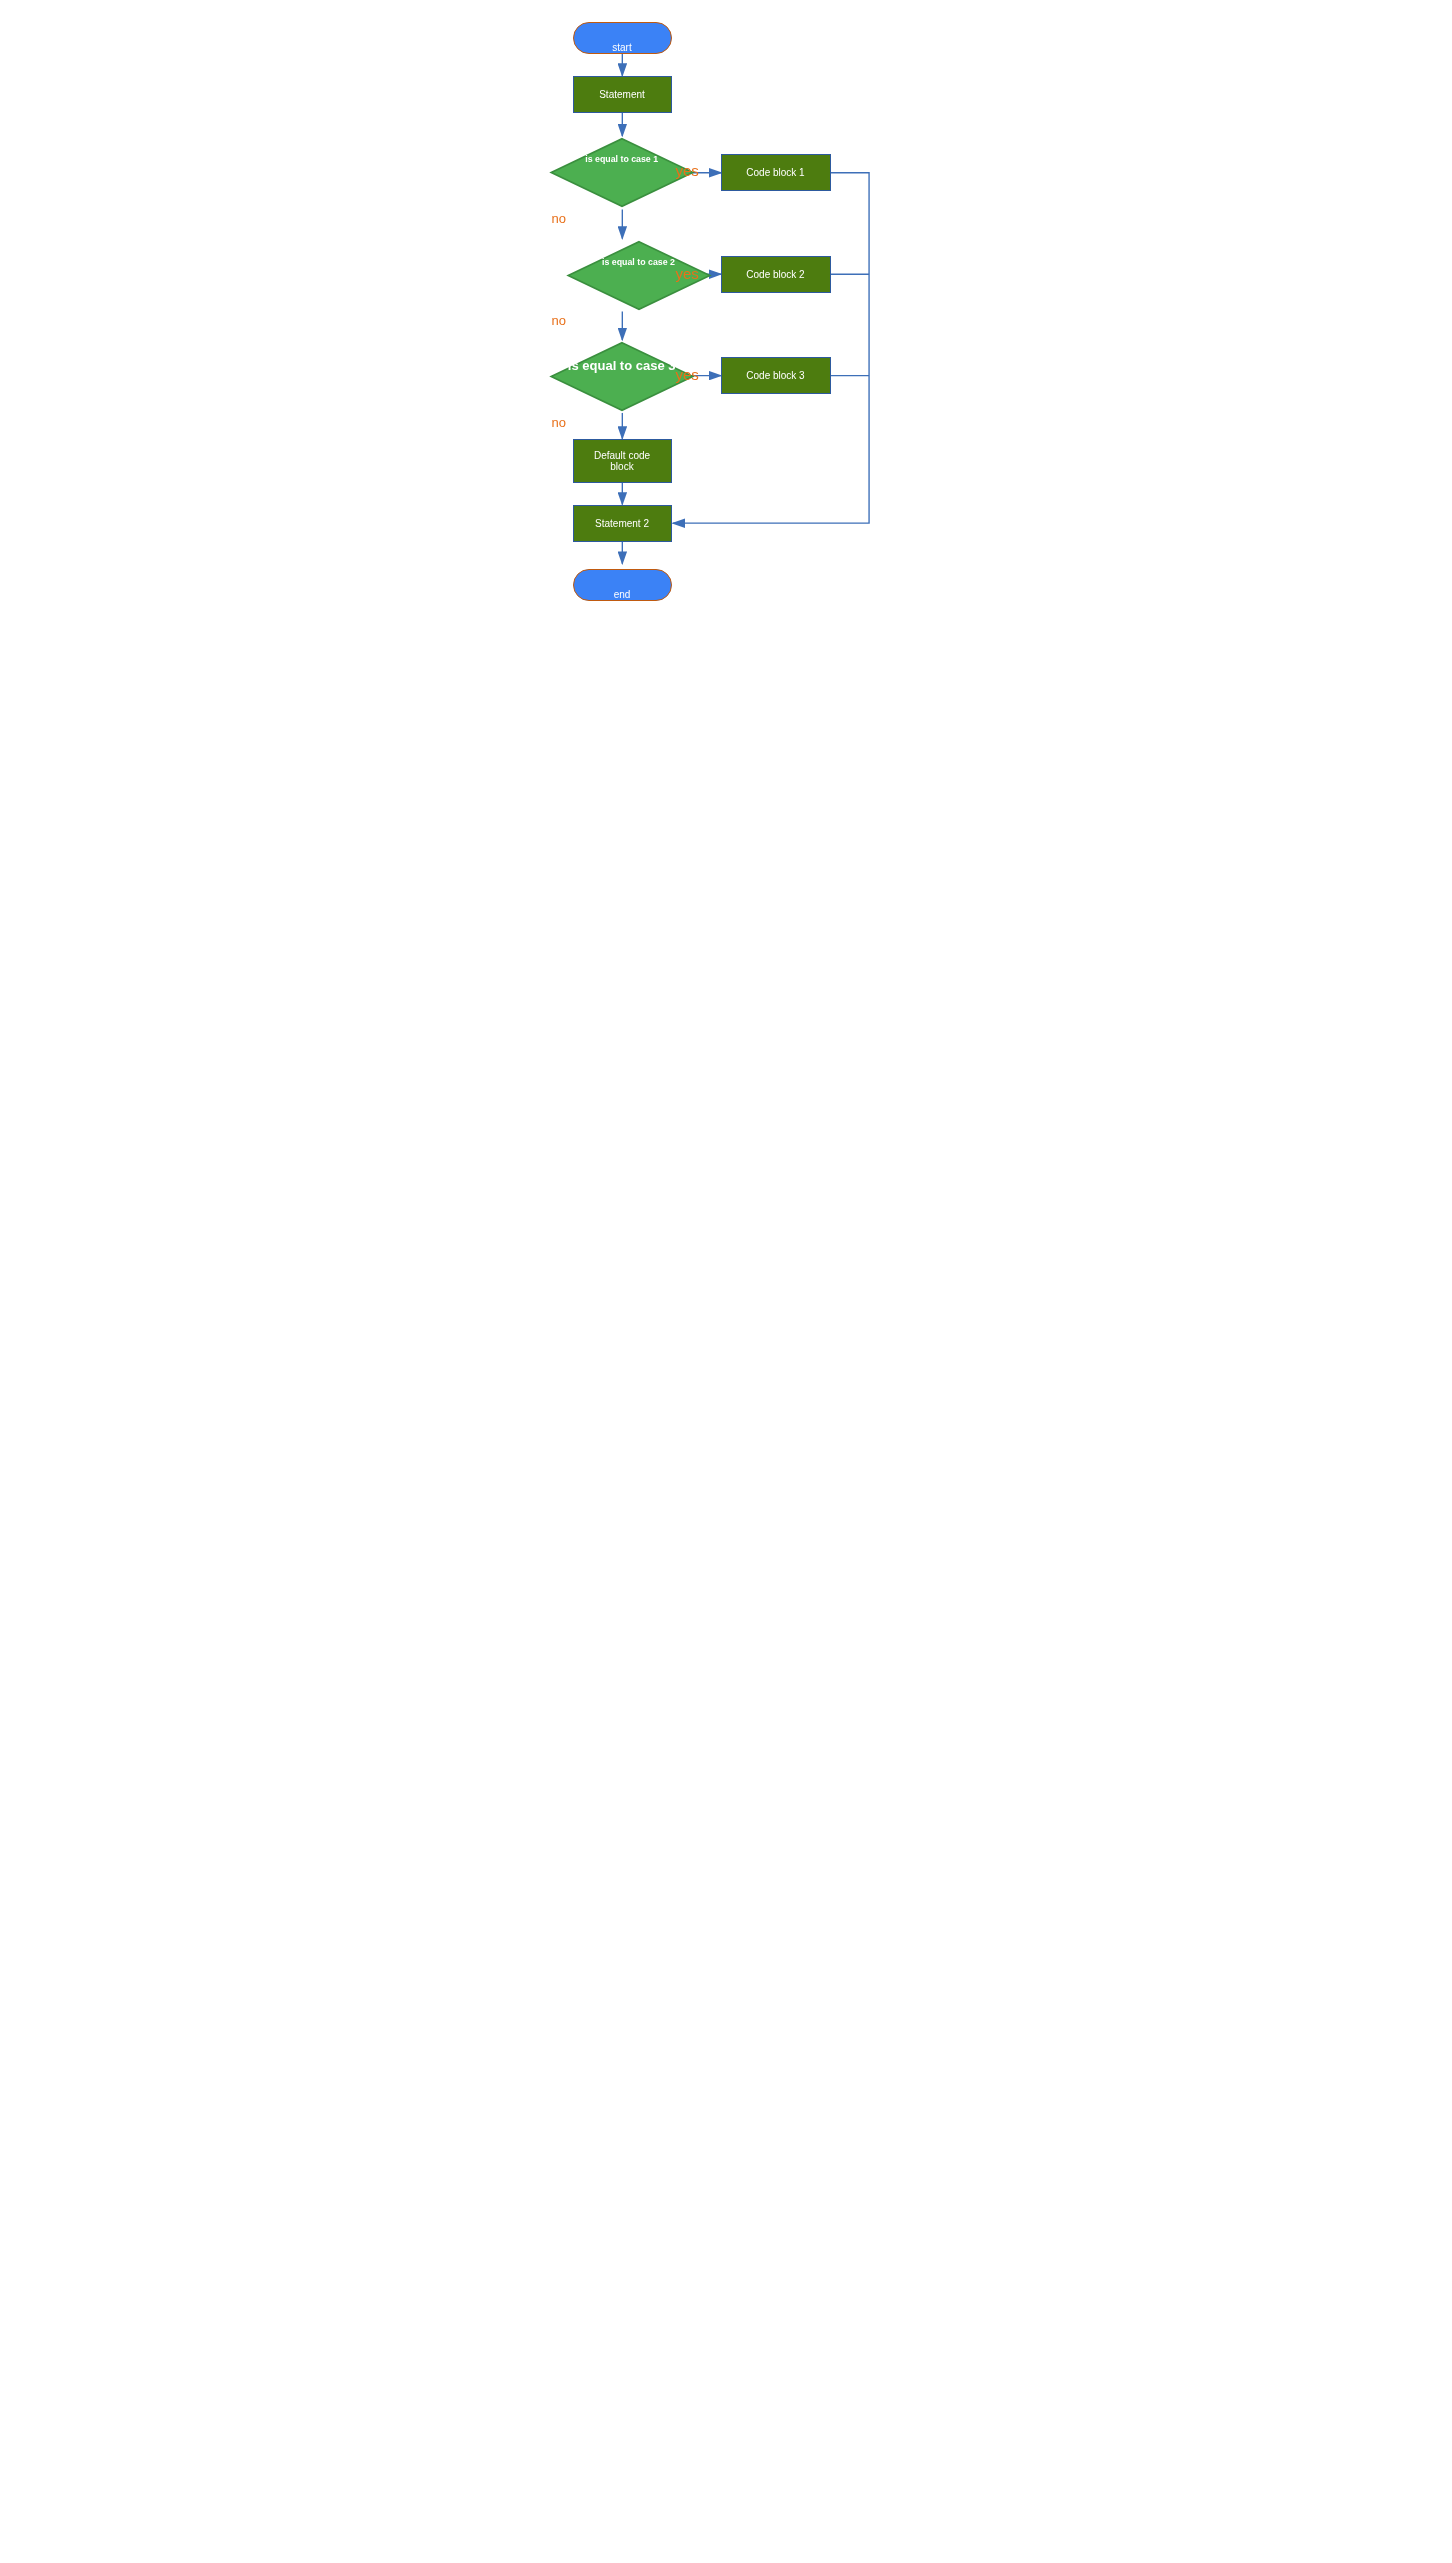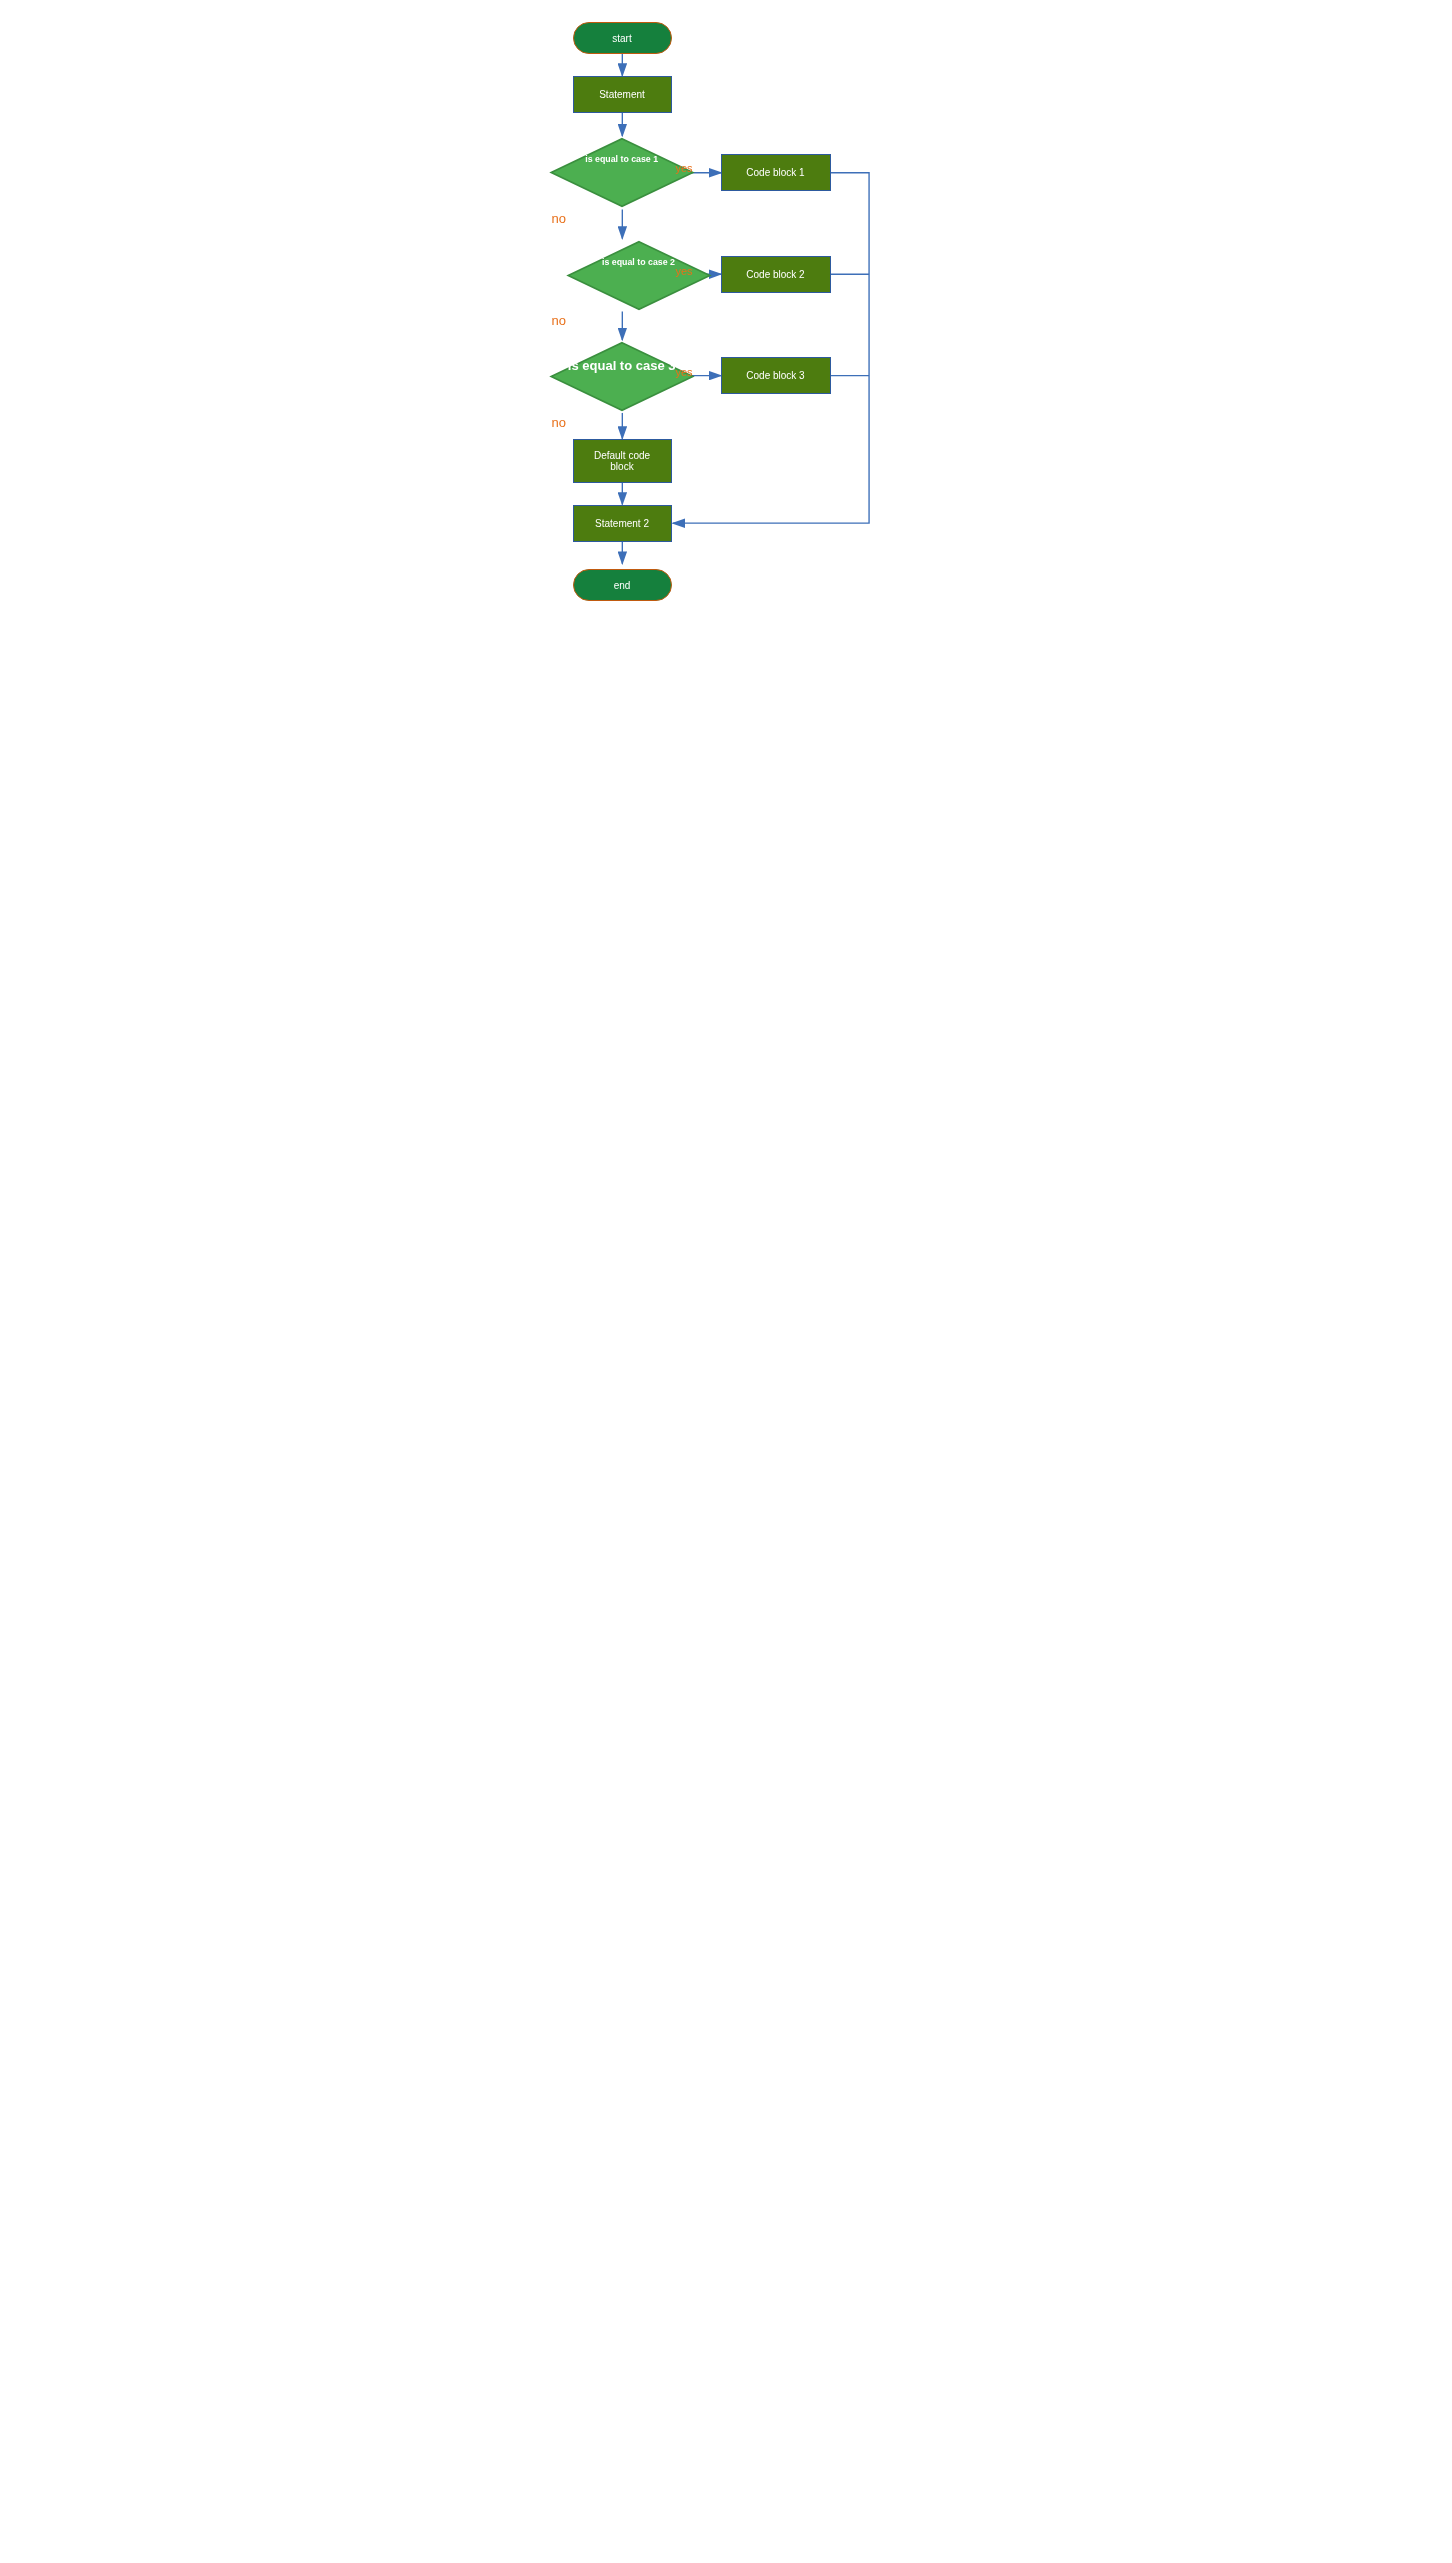--- a/index.html
+++ b/index.html
@@ -32,41 +32,42 @@
       position: absolute;
       display: flex;
       align-items: center;
       justify-content: center;
       text-align: center;
       color: white;
       font-size: 10px;
       font-weight: 500;
     }
     .rounded-rect {
-      background: #15803d;
+      background: #3b82f6;
       border-radius: 22px;
       border: 1.6px solid #c05a0f;
+      align-items: flex-end;
     }
     .rectangle {
       background: #4d7c0f;
       border: 1.6px solid #2d5a9e;
     }
     .diamond-text {
       position: absolute;
       color: white;
       font-size: 9.3px;
       font-weight: 700;
       text-align: center;
       z-index: 2;
       line-height: 1.3;
     }
     .label-yes {
       position: absolute;
       color: #E8701A;
-      font-size: 11px;
+      font-size: 15px;
       font-weight: 500;
     }
     .label-no {
       position: absolute;
       color: #E8701A;
       font-size: 13px;
       font-weight: 500;
     }
   </style>
 </head>

